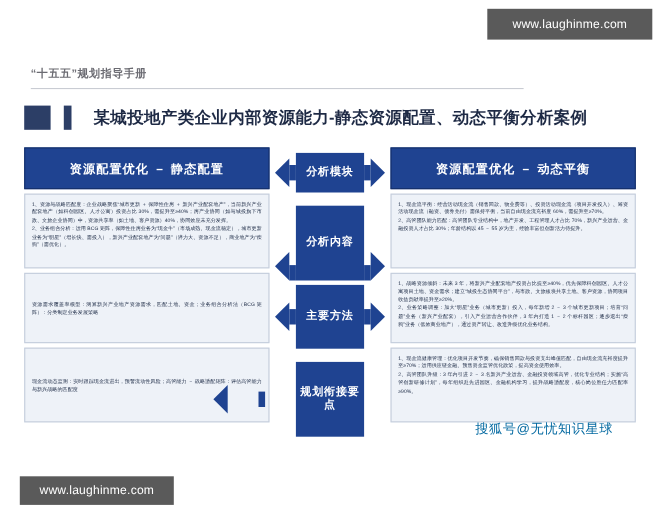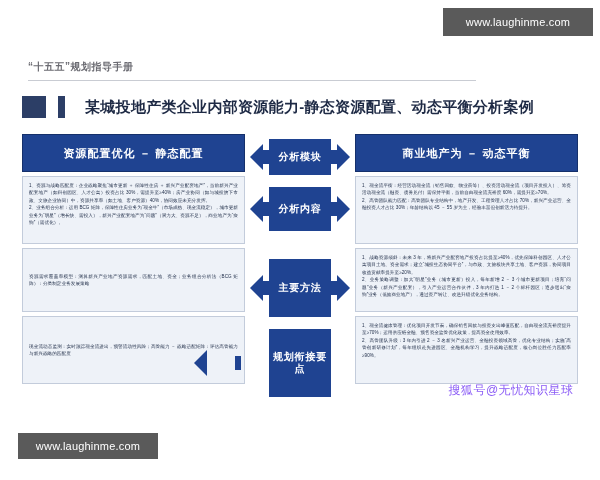--- a/index.html
+++ b/index.html
@@ -29,22 +29,22 @@
   }
   .wm-top  { top: 8px;  left: 443px; width: 150px; height: 28px; }
   .wm-bot  { top: 433px; left: 18px;  width: 140px; height: 26px; }
 
   .wm-sohu {
     position: absolute;
     top: 382px;
     left: 432px;
     width: 158px;
     font-size: 12px;
-    color: #8b5cf6;
-    text-align: center;
+    color: #0369a1;
+    text-align: left;
     letter-spacing: .5px;
     z-index: 41;
     white-space: nowrap;
   }
 
   
   .doc-kicker {
     position: absolute;
     top: 60px;
     left: 28px;
@@ -154,21 +154,21 @@
   }
   .arrow-row {
     position: absolute;
     left: 0;
     width: 110px;
     display: flex;
     align-items: center;
     justify-content: center;
   }
   .ar-1 { top: 0;   height: 36px; }
-  .ar-2 { top: 48px; height: 44px; }
+  .ar-2 { top: 48px; height: 68px; align-items: flex-end; }
   .ar-3 { top: 120px; height: 58px; }
   .ar-4 { top: 190px; height: 68px; gap: 28px; }
 
   .ar-head {
     width: 0; height: 0;
     border-top: 13px solid transparent;
     border-bottom: 13px solid transparent;
     flex: 0 0 auto;
   }
   .ar-left  { border-right: 13px solid #1f4391; }
@@ -253,21 +253,21 @@
       <span class="ar-head ar-left"></span>
       <span class="ar-tail"></span>
       <span class="ar-box">规划衔接要点</span>
       <span class="ar-tail"></span>
       <span class="ar-head ar-right"></span>
     </div>
 
   </div>
 
   <div class="col col-right">
-    <div class="col-head">商业地产为 － 动态平衡</div>
+    <div class="col-head">资源配置优化 － 动态平衡</div>
     <div class="panel p1">1、现金流平衡：经营活动现金流（销售回款、物业费等）、投资活动现金流（项目开发投入）、筹资活动现金流（融资、债券兑付）需保持平衡，当前自由现金流充裕度 60%，需提升至≥70%。
 2、高管团队能力匹配：高管团队专业结构中，地产开发、工程管理人才占比 70%，新兴产业运营、金融投资人才占比 30%；年龄结构以 45 － 55 岁为主，经验丰富但创新活力待提升。</div>
     <div class="panel p2">1、战略资源倾斜：未来 3 年，将新兴产业配套地产投资占比提至≥40%，优先保障科创园区、人才公寓项目土地、资金需求；建立“城投生态协同平台”，与市政、文旅板块共享土地、客户资源，协同项目收益贡献率提升至≥20%。
 2、业务策略调整：加大“明星”业务（城市更新）投入，每年新增 2 － 3 个城市更新项目；培育“问题”业务（新兴产业配套），引入产业运营合作伙伴，3 年内打造 1 － 2 个标杆园区；逐步退出“瘦狗”业务（低效商业地产），通过资产转让、改造升级优化业务结构。</div>
     <div class="panel p3">1、现金流健康管理：优化项目开发节奏，确保销售回款与投资支出峰值匹配，自由现金流充裕度提升至≥70%；运用供应链金融、预售资金监管优化政策，提高资金使用效率。
 2、高管团队升级：3 年内引进 2 － 3 名新兴产业运营、金融投资领域高管，优化专业结构；实施“高管创新研修计划”，每年组织赴先进园区、金融机构学习，提升战略适配度，核心岗位胜任力匹配率≥90%。</div>
   </div>
 
 </div>
 

